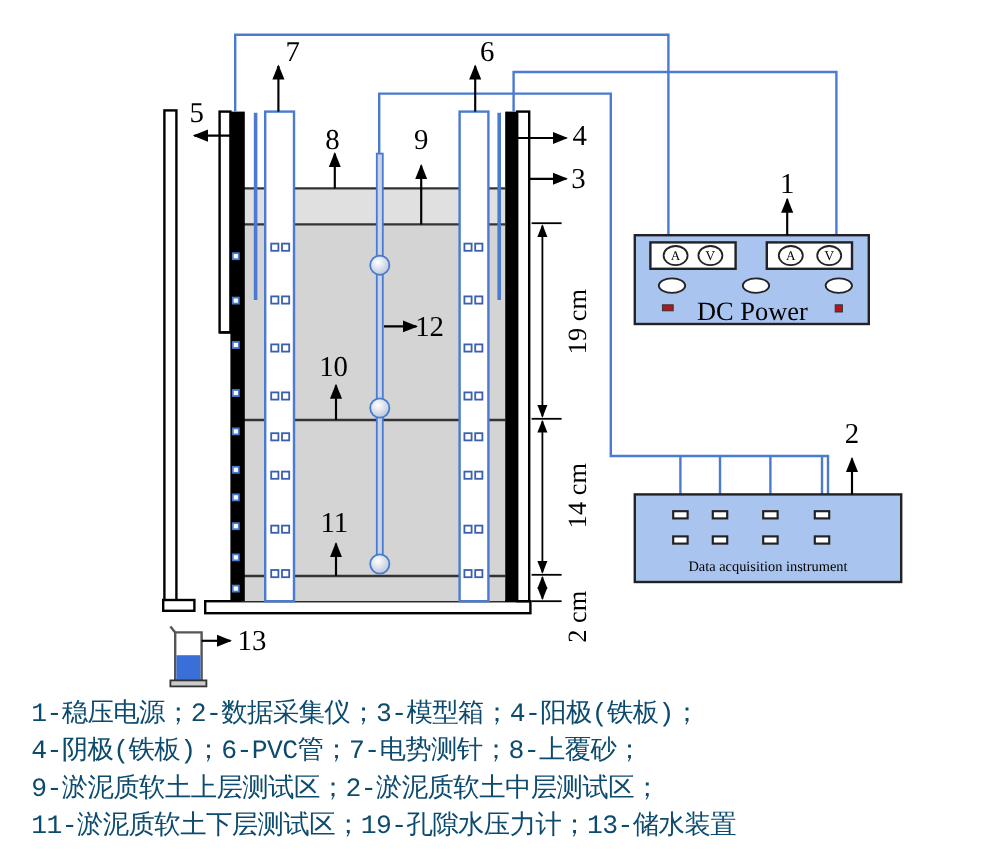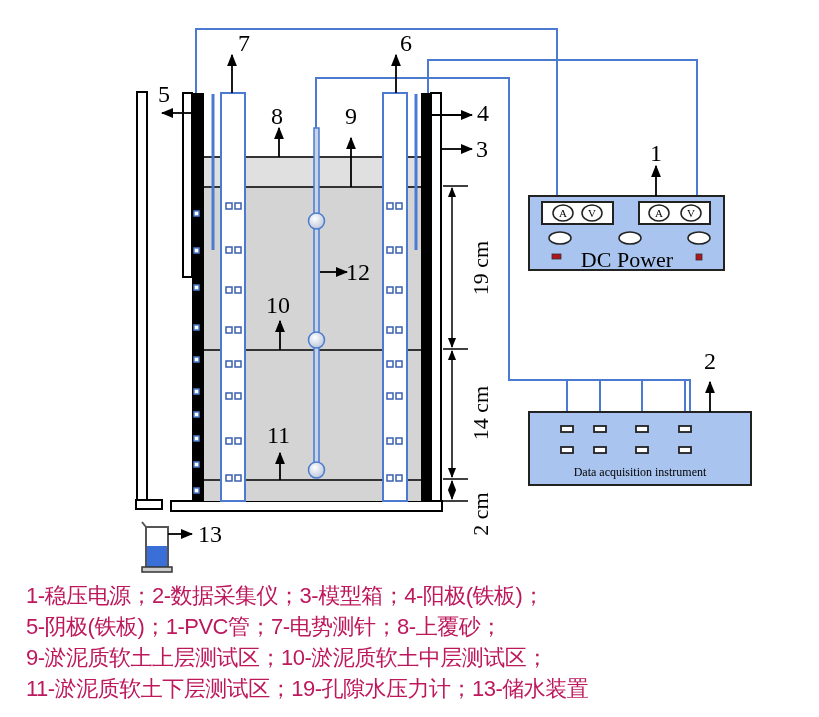--- a/index.html
+++ b/index.html
@@ -4,21 +4,21 @@
 <style>
   html, body { margin: 0; padding: 0; background: #ffffff; }
   body { width: 819px; height: 717px; position: relative; overflow: hidden; }
   #diagram { position: absolute; left: 0; top: 0; }
   .num { font-family: "Liberation Serif", "DejaVu Serif", serif; font-size: 24px; fill: #000; }
   .dim { font-family: "Liberation Serif", "DejaVu Serif", serif; font-size: 22px; fill: #000; }
   .dc  { font-family: "Liberation Serif", "DejaVu Serif", serif; font-size: 22px; fill: #000; }
   .daq { font-family: "Liberation Serif", "DejaVu Serif", serif; font-size: 12px; fill: #000; }
   .meter { font-family: "Liberation Serif", "DejaVu Serif", serif; font-size: 11px; fill: #000; }
   #legend { position: absolute; left: 26px; top: 580px; width: 790px;
-            font-family: Liberation Sans, sans-serif; font-size: 22px; line-height: 31px; color: #be185d; }
+            font-family: Liberation Mono, monospace; font-size: 22px; line-height: 31px; color: #0c4a6e; }
   .legend-line { white-space: nowrap; letter-spacing: -0.5px; }
 </style>
 </head>
 <body>
 
 <svg id="diagram" width="819" height="580" viewBox="0 0 819 580" xmlns="http://www.w3.org/2000/svg">
   <defs>
     <marker id="arr" viewBox="0 0 10 10" refX="9" refY="5" markerWidth="7" markerHeight="7" orient="auto-start-reverse">
       <path d="M0,1 L10,5 L0,9 z" fill="#000"></path>
     </marker>
@@ -212,16 +212,16 @@
   <text class="num" x="271" y="124">8</text>
   <text class="num" x="345" y="124">9</text>
   <text class="num" x="266" y="313">10</text>
   <text class="num" x="267" y="443">11</text>
   <text class="num" x="346" y="280">12</text>
   <text class="num" x="198" y="542">13</text>
 </svg>
 
 <div id="legend">
   <div class="legend-line">1-稳压电源；2-数据采集仪；3-模型箱；4-阳极(铁板)；</div>
-  <div class="legend-line">5-阴极(铁板)；1-PVC管；7-电势测针；8-上覆砂；</div>
-  <div class="legend-line">9-淤泥质软土上层测试区；10-淤泥质软土中层测试区；</div>
+  <div class="legend-line">4-阴极(铁板)；6-PVC管；7-电势测针；8-上覆砂；</div>
+  <div class="legend-line">9-淤泥质软土上层测试区；2-淤泥质软土中层测试区；</div>
   <div class="legend-line">11-淤泥质软土下层测试区；19-孔隙水压力计；13-储水装置</div>
 </div>
 
 </body></html>

